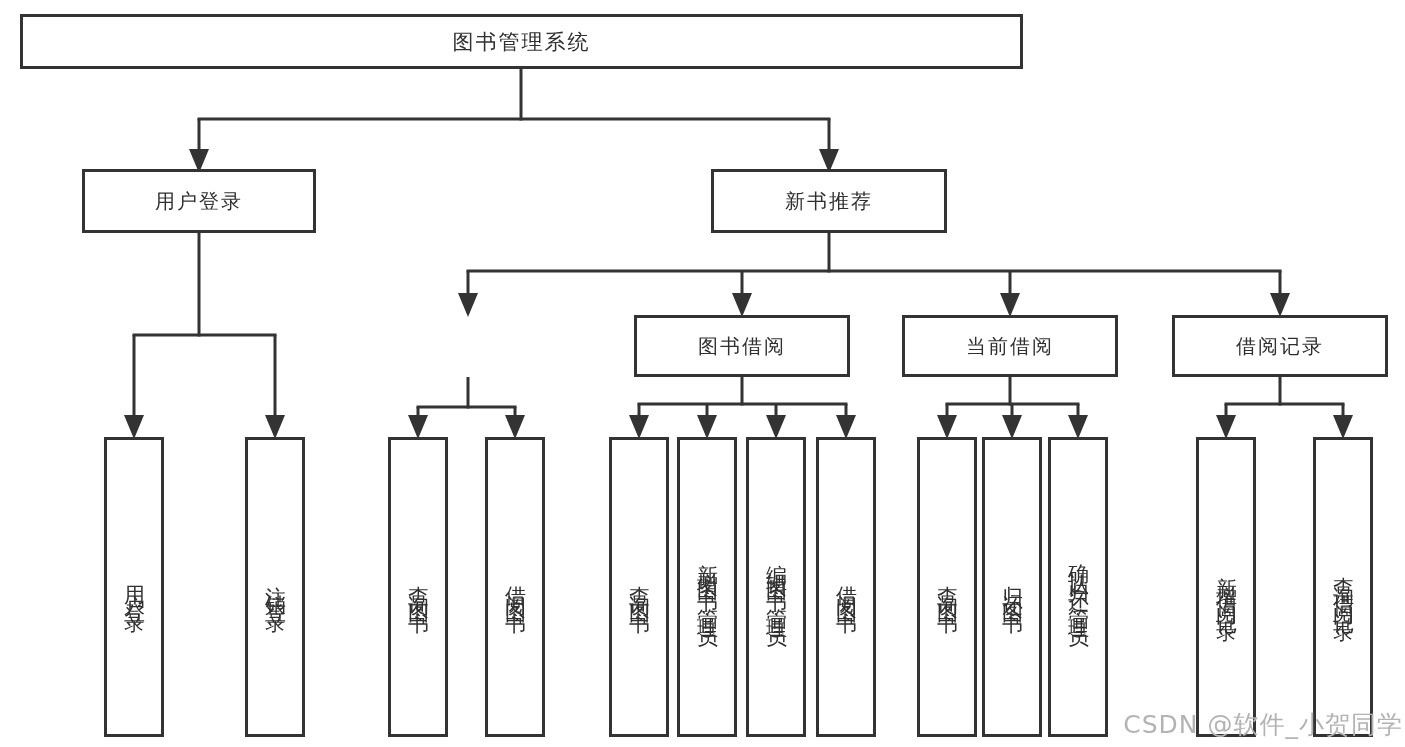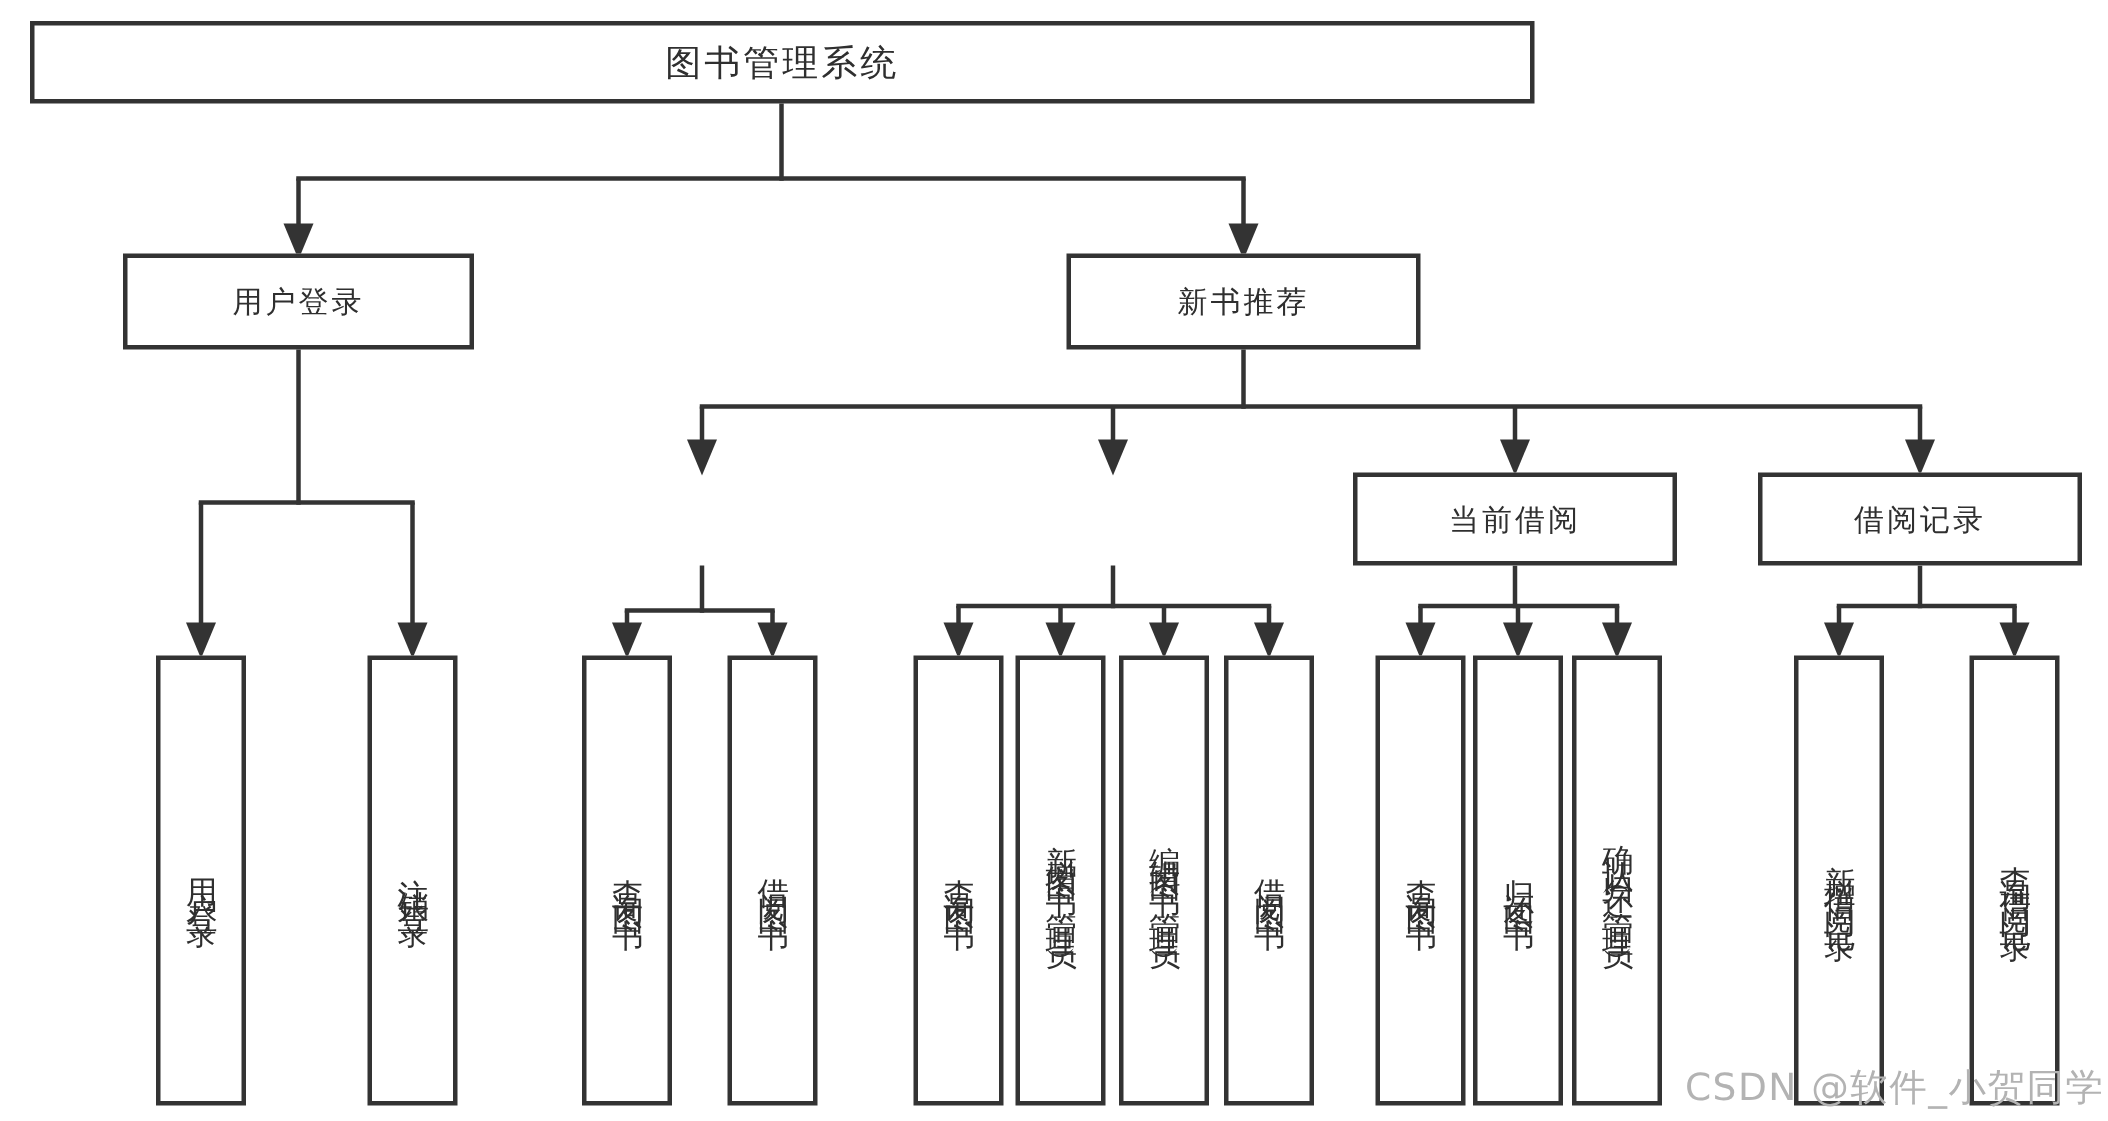--- a/index.html
+++ b/index.html
@@ -21,21 +21,21 @@
     position: absolute;
     background: #ffffff;
     border: 3px solid #333333;
     box-sizing: border-box;
     display: flex;
     align-items: center;
     justify-content: center;
     color: #2f2f2f;
   }
   .h-node { font-size: 20px; letter-spacing: 2px; }
-  .root-node { font-size: 24px; text-align: right; }
+  .root-node { font-size: 21px; text-align: right; }
   .v-node .vtext {
     writing-mode: vertical-rl;
     text-orientation: mixed;
     font-size: 21px;
     letter-spacing: 9px;
     line-height: 1;
     white-space: nowrap;
   }
   .watermark {
     position: absolute;
@@ -123,20 +123,23 @@
     <span>图书管理系统</span>
   </div>
 
   <div class="node h-node" style="left:82px;top:169px;width:234px;height:64px">
     <span>用户登录</span>
   </div>
   <div class="node h-node" style="left:711px;top:169px;width:236px;height:64px">
     <span>新书推荐</span>
   </div>
 
+  <div class="node h-node" style="left:634px;top:315px;width:216px;height:62px">
+    <span>图书借阅</span>
+  </div>
   <div class="node h-node" style="left:902px;top:315px;width:216px;height:62px">
     <span>当前借阅</span>
   </div>
   <div class="node h-node" style="left:1172px;top:315px;width:216px;height:62px">
     <span>借阅记录</span>
   </div>
 
   <div class="node v-node" style="left:104px;top:437px;width:60px;height:300px">
     <span class="vtext">用户登录</span>
   </div>

